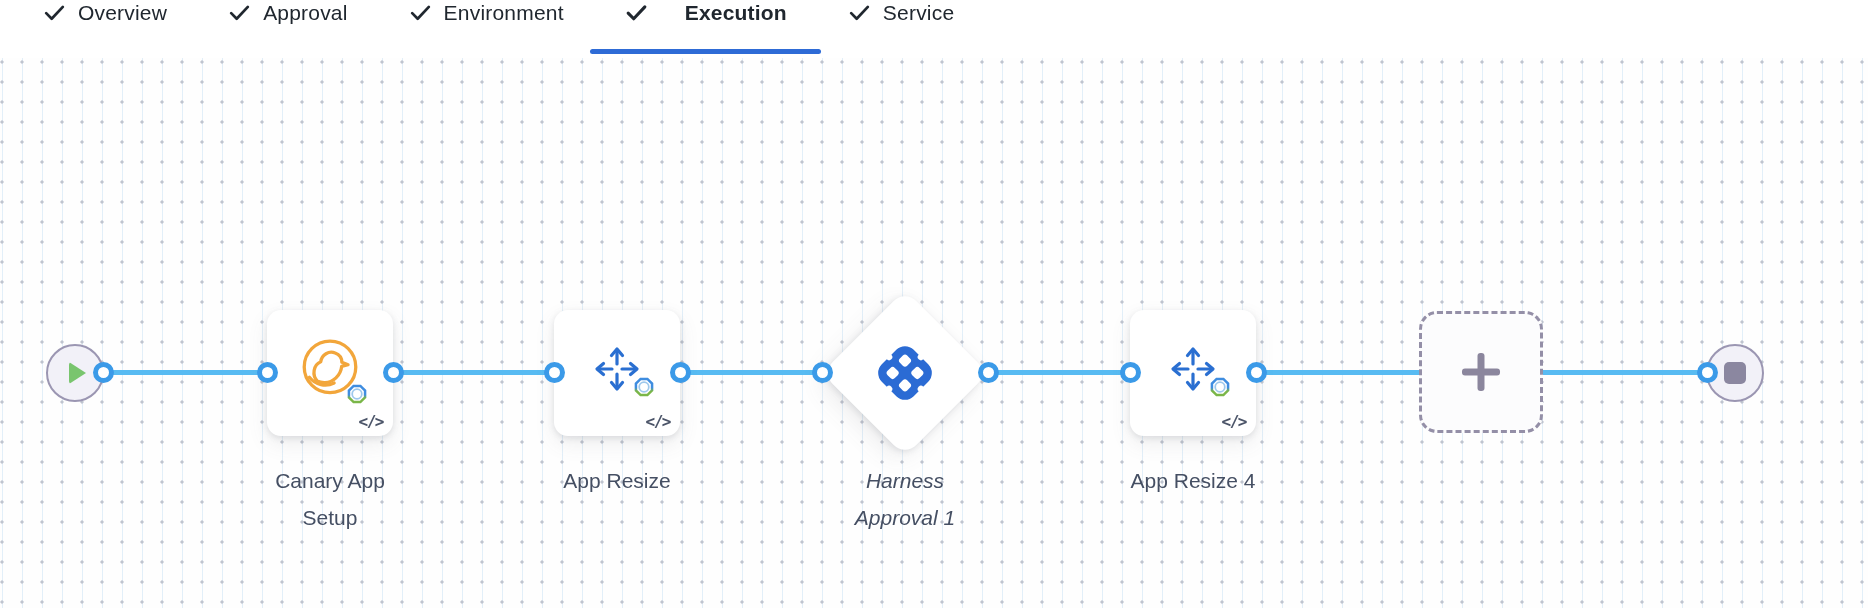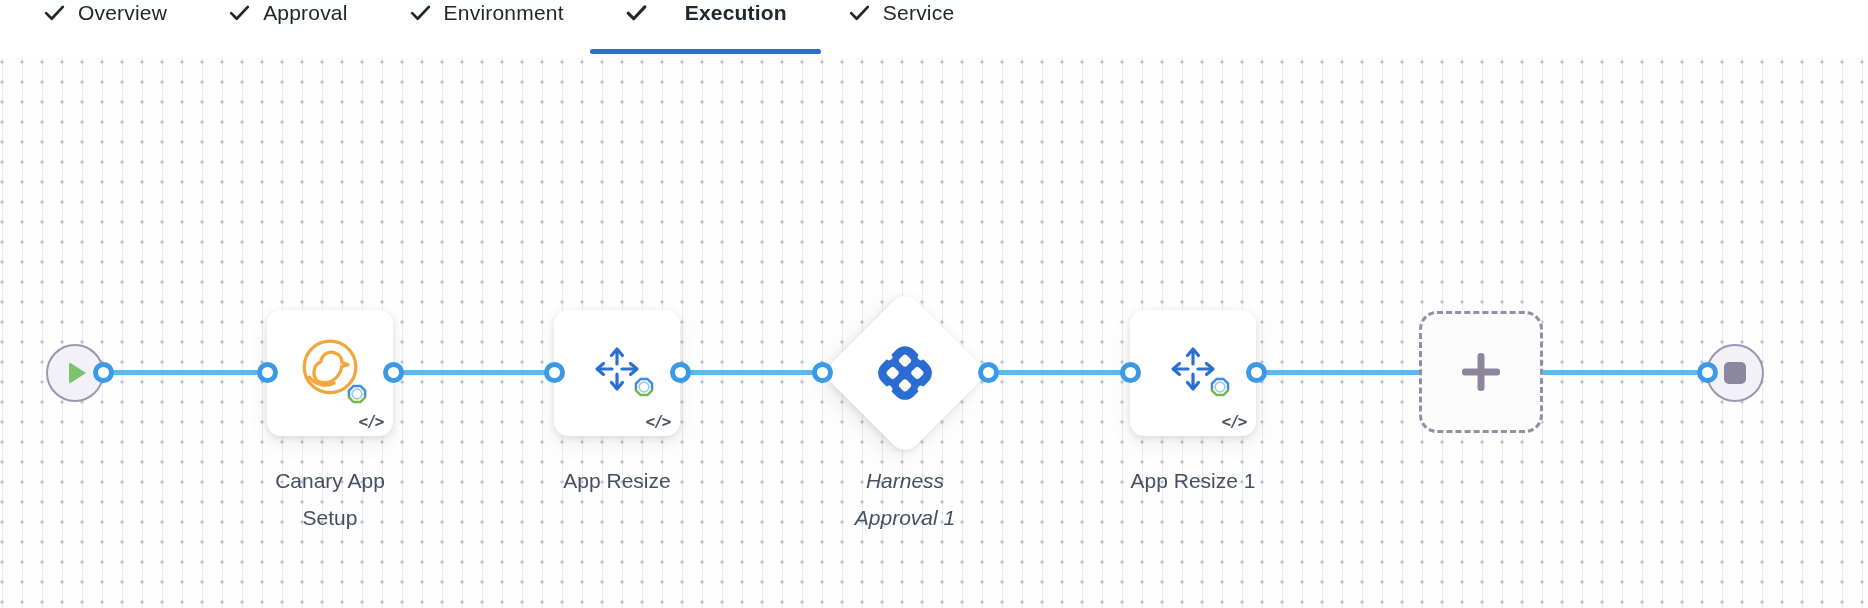--- a/index.html
+++ b/index.html
@@ -247,15 +247,15 @@
   <span class="port" style="left:978px;"></span>
   <span class="port" style="left:1120px;"></span>
   <span class="port" style="left:1246px;"></span>
   <span class="port" style="left:1697px;"></span>
 
   <div class="node-label" style="left:230px;">Canary App
 Setup</div>
   <div class="node-label" style="left:517px;">App Resize</div>
   <div class="node-label" style="left:805px;font-style:italic;">Harness
 Approval 1</div>
-  <div class="node-label" style="left:1093px;">App Resize 1</div>
+  <div class="node-label" style="left:1093px;">App Resize 4</div>
 
 </div>
 
 </body></html>

